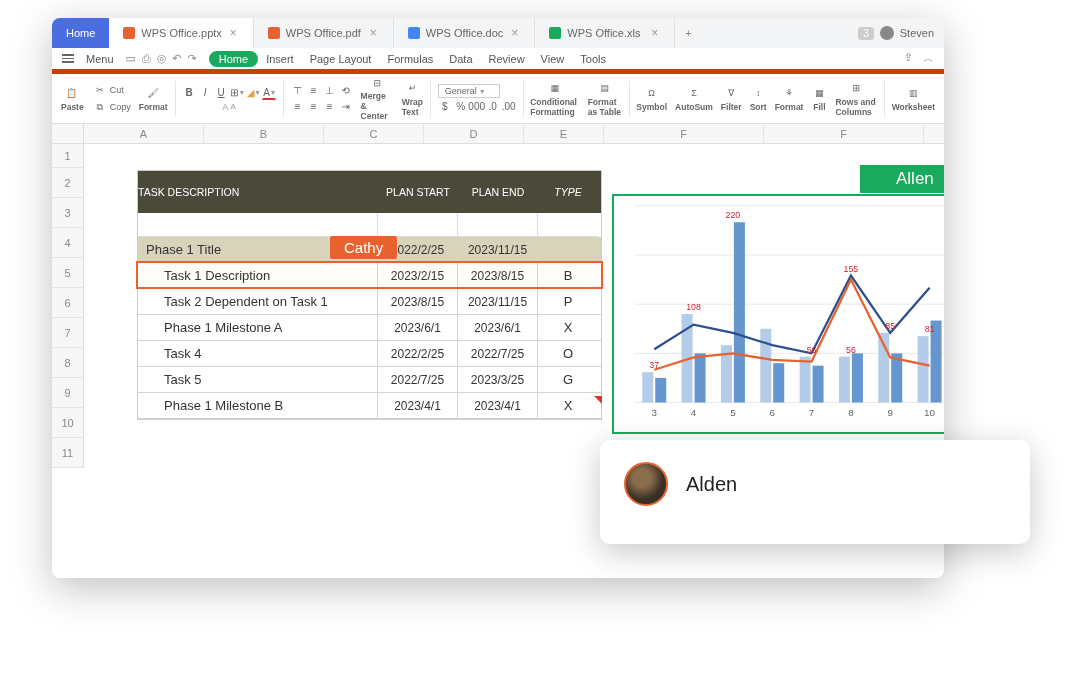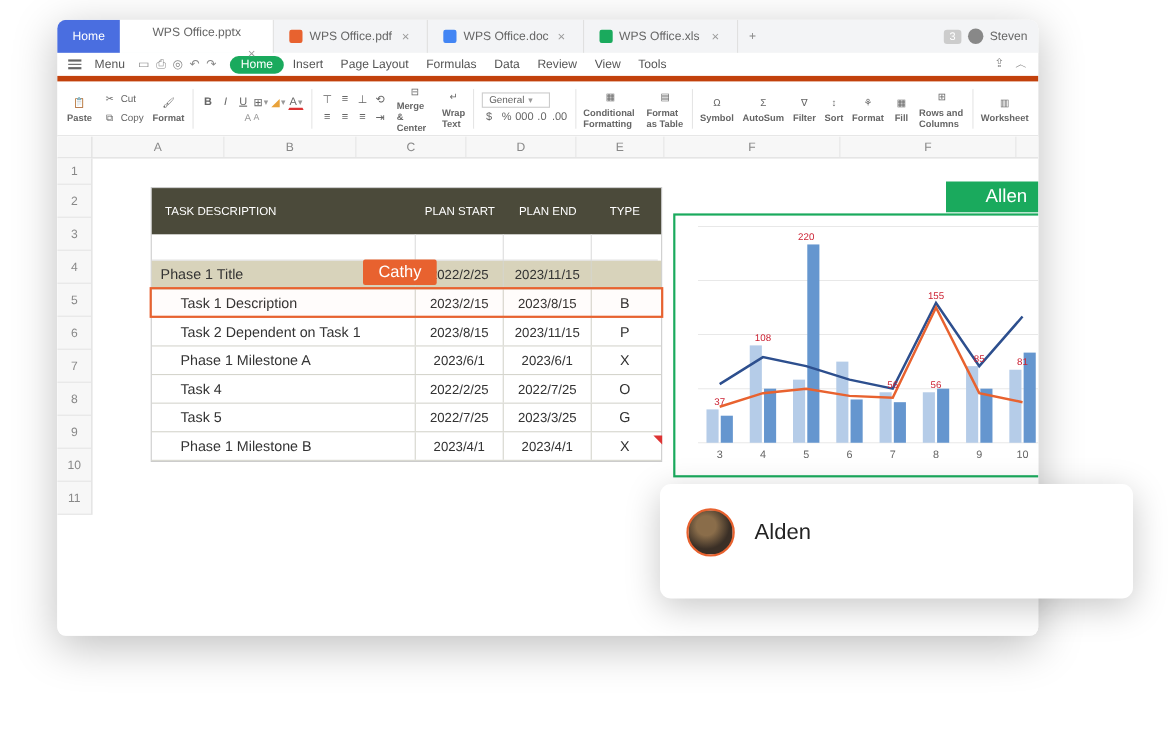--- a/index.html
+++ b/index.html
@@ -4,21 +4,21 @@
 <style>
 * { margin: 0; padding: 0; box-sizing: border-box; font-family: -apple-system, BlinkMacSystemFont, "Segoe UI", Arial, sans-serif; }
 body { background: #fff; width: 1068px; height: 680px; position: relative; overflow: hidden; }
 
 .window { position: absolute; left: 52px; top: 18px; width: 892px; height: 560px; background: #fff; border-radius: 8px; box-shadow: 0 10px 40px rgba(0,0,0,0.25); overflow: hidden; }
 
 
 .tabbar { height: 30px; background: #f3f4f6; display: flex; align-items: stretch; font-size: 11px; }
 .tab-home { background: #4a6ee0; color: #fff; padding: 0 14px; display: flex; align-items: center; font-weight: 500; }
 .tab { padding: 0 14px; display: flex; align-items: center; gap: 6px; border-right: 1px solid #e0e0e0; color: #666; position: relative; min-width: 140px; }
-.tab-active { background: #fff; flex-direction: column; }
+.tab-active { background: #fff; }
 .tab-close { margin-left: auto; color: #999; font-size: 12px; padding: 0 2px; }
 .tab-icon { width: 12px; height: 12px; border-radius: 2px; display: inline-block; }
 .doc-icon-p { background: #e8622f; }
 .doc-icon-pdf { background: #e8622f; }
 .doc-icon-w { background: #4285f4; }
 .doc-icon-s { background: #1aaa5d; }
 .tab-plus { padding: 0 10px; display: flex; align-items: center; color: #888; }
 .tab-spacer { flex: 1; }
 .tab-user { padding: 0 10px; display: flex; align-items: center; gap: 6px; color: #666; }
 .user-badge { background: #ccc; color: #fff; border-radius: 3px; padding: 1px 5px; font-size: 10px; }
@@ -52,24 +52,24 @@
 .rownum-corner { width: 32px; border-right: 1px solid #ddd; }
 .col-h { flex: 0 0 auto; display: flex; align-items: center; justify-content: center; border-right: 1px solid #e5e5e5; }
 .row-headers { position: absolute; top: 20px; left: 0; width: 32px; background: #f7f7f7; border-right: 1px solid #ddd; }
 .row-h { height: 30px; display: flex; align-items: center; justify-content: center; font-size: 11px; color: #888; border-bottom: 1px solid #e5e5e5; }
 .row-h:first-child { height: 24px; }
 
 
 .task-table { position: absolute; left: 85px; top: 46px; width: 465px; border: 1px solid #ccc; font-size: 13px; color: #333; }
 .tt-head { background: #4b4a3a; color: #fff; display: flex; height: 42px; }
 .tt-head > div { display: flex; align-items: center; justify-content: center; font-size: 10.5px; text-align: center; line-height: 1.2; }
-.tt-h1 { width: 240px; justify-content: flex-start !important; padding-left: 12px; }
+.tt-h1 { width: 240px; justify-content: flex-start !important; }
 .tt-h2 { width: 80px; }
 .tt-h3 { width: 80px; }
-.tt-h4 { width: 60px; }
+.tt-h4 { width: 60px; font-style: italic; }
 .tt-emptyrow { display: flex; height: 24px; }
 .tt-emptyrow > div { border-right: 1px solid #ddd; border-bottom: 1px solid #ddd; }
 .tt-emptyrow > div:last-child { border-right: none; }
 .tt-row { display: flex; height: 26px; border-bottom: 1px solid #d5d5cd; }
 .tt-row > div { display: flex; align-items: center; border-right: 1px solid #d5d5cd; padding: 0 8px; }
 .tt-row > div:last-child { border-right: none; }
 .tt-c1 { width: 240px; }
 .tt-c2 { width: 80px; justify-content: center; font-size: 12px; }
 .tt-c3 { width: 80px; justify-content: center; font-size: 12px; }
 .tt-c4 { width: 60px; justify-content: center; }

